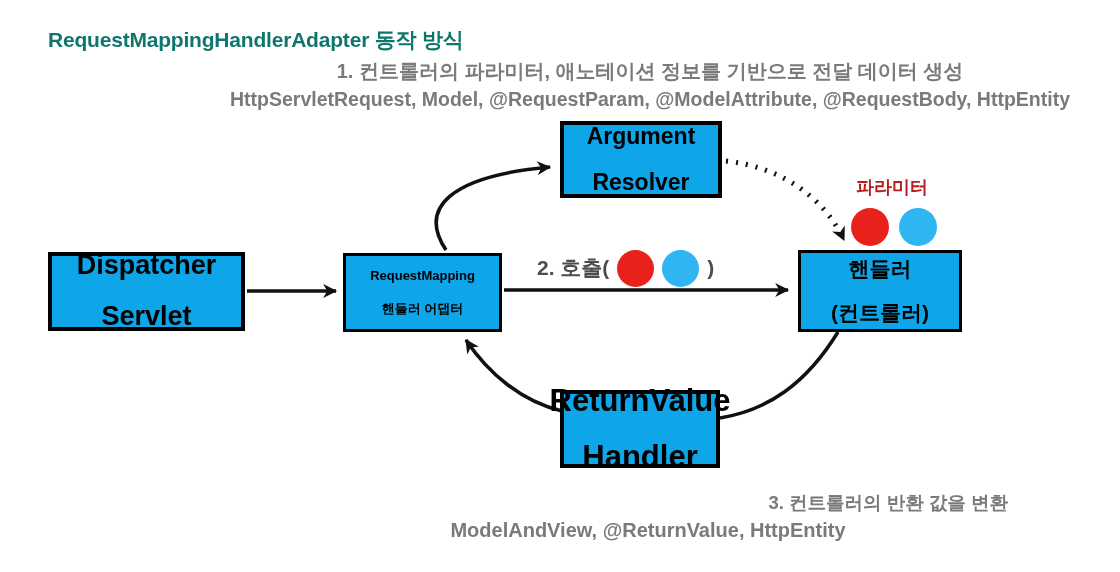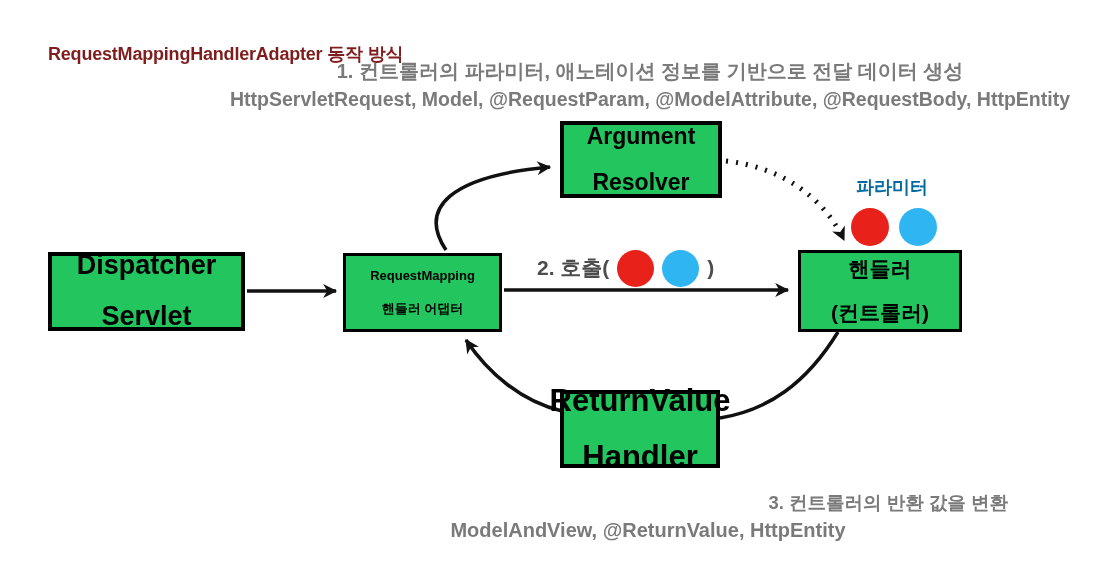--- a/index.html
+++ b/index.html
@@ -1,39 +1,39 @@
 <!DOCTYPE html>
 <html><head>
 <meta charset="utf-8">
 <style>
   html,body{margin:0;padding:0;background:#fff;}
   .canvas{
     position:relative;width:1120px;height:572px;background:#fff;overflow:hidden;
     font-family:"Liberation Sans",sans-serif;
   }
   .abs{position:absolute;}
-  .title{left:48px;top:42px;font-size:18px;font-weight:bold;color:#7f1d1d;letter-spacing:-0.2px;}
+  .title{left:48px;top:26px;font-size:21px;font-weight:bold;color:#0f766e;letter-spacing:-0.2px;}
   .step-block{text-align:center;color:#7a7a7a;font-weight:bold;}
   #step1{left:150px;top:57px;width:1000px;}
   #step1 .l1{font-size:20px;line-height:28px;}
   #step1 .l2{font-size:19.5px;line-height:28px;}
   #step3{left:288px;top:489px;width:720px;}
   #step3 .l1{font-size:18.5px;line-height:27px;text-align:right;}
   #step3 .l2{font-size:20px;line-height:28px;}
   .box{
-    background:#22c55e;border:4px solid #000;color:#000;font-weight:bold;text-align:center;
+    background:#0ea5e9;border:4px solid #000;color:#000;font-weight:bold;text-align:center;
     display:flex;flex-direction:column;justify-content:center;align-items:center;
     box-sizing:border-box;z-index:2;line-height:1.25;gap:17px;
   }
   #box-dispatcher{left:48px;top:252px;width:197px;height:79px;font-size:27px;}
   #box-adapter{left:343px;top:253px;width:159px;height:79px;font-size:13px;border-width:3.5px;}
   #box-argresolver{left:560px;top:121px;width:162px;height:77px;font-size:23px;}
   #box-handler{left:798px;top:250px;width:164px;height:82px;font-size:21px;border-width:3.5px;}
   #box-returnvalue{left:560px;top:390px;width:160px;height:78px;font-size:31px;}
-  .param-label{left:836px;top:175px;width:112px;text-align:center;font-size:18px;font-weight:bold;color:#0369a1;}
+  .param-label{left:836px;top:175px;width:112px;text-align:center;font-size:18px;font-weight:bold;color:#b91c1c;}
   .dot{border-radius:50%;z-index:3;}
   #dot-param-red{left:851px;top:208px;width:38px;height:38px;}
   #dot-param-blue{left:899px;top:208px;width:38px;height:38px;}
   .call-row{
     left:537px;top:248px;height:40px;display:flex;align-items:center;gap:8px;
     font-size:21px;font-weight:bold;color:#4d4d4d;z-index:3;text-align:center;
   }
   .call-row .dot{width:37px;height:37px;position:static;}
   svg.wires{position:absolute;left:0;top:0;z-index:1;}
 </style>

